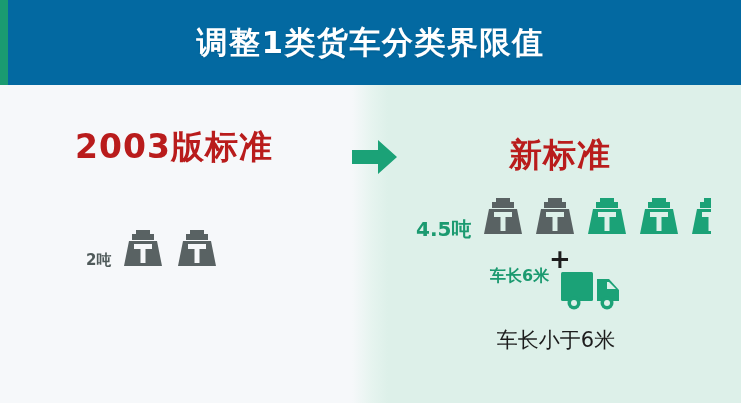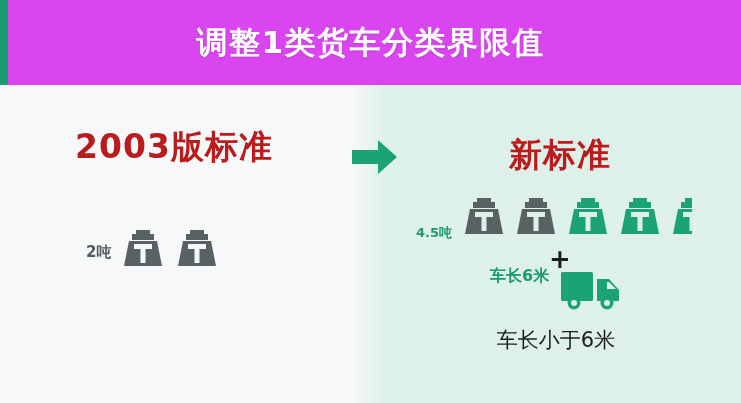--- a/index.html
+++ b/index.html
@@ -16,21 +16,21 @@
     background: #f7f9fa;
     -webkit-font-smoothing: antialiased;
   }
 
   
   #banner {
     position: absolute;
     left: 0; top: 0;
     width: 741px;
     height: 102px;
-    background: #d946ef;
+    background: #0369a1;
   }
   #banner-edge-left {
     position: absolute;
     left: 0; top: 0;
     width: 8px; height: 85px;
     background: #1a9b71;
   }
   #banner-title {
     position: absolute;
     left: 0; top: 0;
@@ -94,35 +94,35 @@
     width: 190px; height: 52px;
     display: flex;
     align-items: flex-end;
   }
   #old-ton-label {
     font-size: 15px;
     font-weight: bold;
     color: #4f5a5a;
     line-height: 1;
     margin-right: 8px;
-    margin-bottom: 16px;
+    margin-bottom: 8px;
     white-space: nowrap;
   }
   .wt { display: block; }
 
   
   #new-weights {
     position: absolute;
     left: 416px; top: 192px;
     width: 288px; height: 52px;
     display: flex;
     align-items: flex-end;
   }
   #new-ton-label {
-    font-size: 13px;
+    font-size: 20px;
     font-weight: bold;
     color: #1b9a70;
     line-height: 1;
     margin-right: 8px;
     margin-bottom: 5px;
     white-space: nowrap;
   }
 
   
   #plus-sign {

